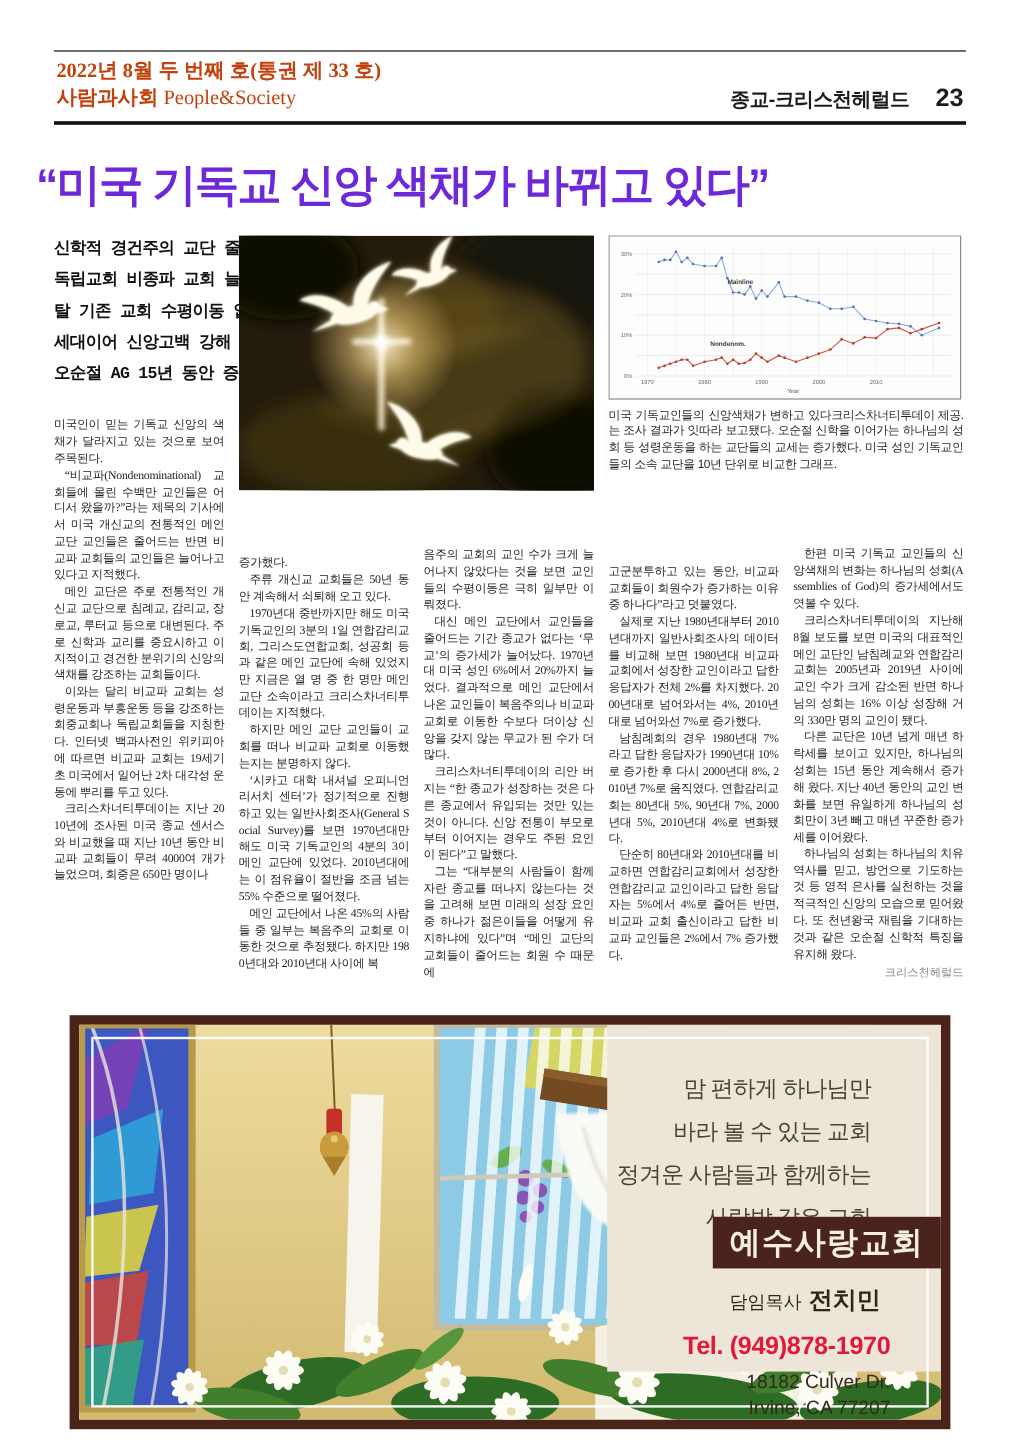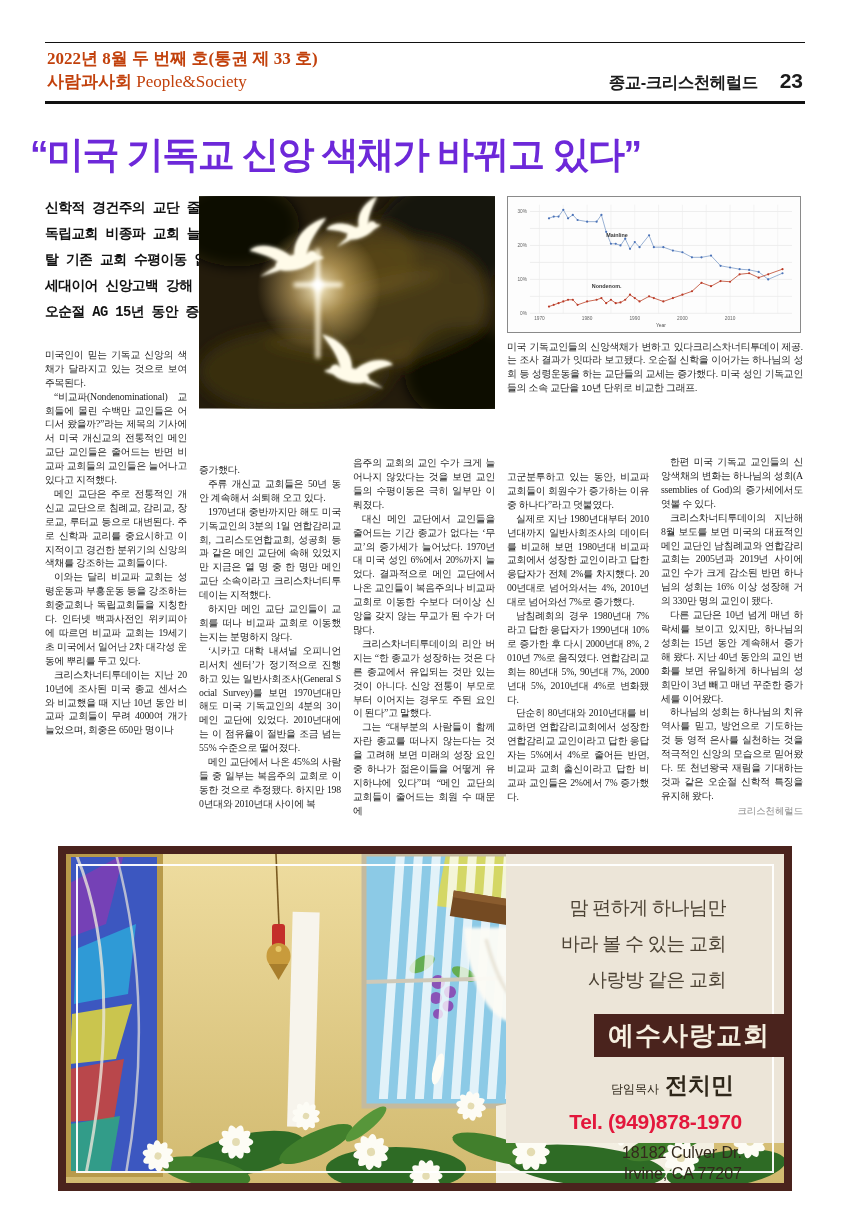--- a/index.html
+++ b/index.html
@@ -75,22 +75,22 @@
     position:absolute;top:36px;right:58px;z-index:2;text-align:right;
     font-size:19px;line-height:36px;color:#4c4234;letter-spacing:-0.5px;
     font-family:"Liberation Serif",serif;
   }
   .ad-banner{
     position:absolute;top:160px;right:0px;width:190px;height:43px;z-index:4;
     background:#4a231d;color:#f6efe0;display:flex;align-items:center;justify-content:center;
     font-family:"Liberation Sans",sans-serif;font-weight:bold;font-size:26px;letter-spacing:1px;
   }
   .ad-pastor{position:absolute;top:216px;right:50px;z-index:4;color:#2e2619;font-family:"Liberation Sans",sans-serif;}
-  .ad-pastor .plabel{font-size:12px;margin-right:6px;}
-  .ad-pastor .pname{font-size:23px;font-weight:bold;}
+  .ad-pastor .plabel{font-size:15px;margin-right:6px;}
+  .ad-pastor .pname{font-size:20px;font-weight:bold;}
   .ad-phone{
     position:absolute;top:256px;right:42px;z-index:4;color:#e3173c;
     font-family:"Liberation Sans",sans-serif;font-weight:bold;font-size:21px;letter-spacing:-0.3px;
   }
   .ad-addr{position:absolute;right:42px;z-index:4;color:#33291c;font-family:"Liberation Sans",sans-serif;font-size:16px;line-height:21px;text-align:right;}
   .ad-addr1{top:288px;} .ad-addr2{top:309px;}
 </style>
 </head>
 <body>
 
@@ -475,20 +475,21 @@
     </g>
 
     <rect x="440" y="0" width="278" height="289" fill="#ece5d8"></rect>
   </svg>
 
   <div class="ad-frame"></div>
 
   <div class="ad-slogan" id="ad-slogan">
       <div>맘 편하게 하나님만</div>
       <div>바라 볼 수 있는 교회</div>
+      <div>정겨운 사람들과 함께하는</div>
       <div>사랑방 같은 교회</div>
     </div>
 
   <div class="ad-banner">
     <span>예수사랑교회</span>
   </div>
 
   <div class="ad-pastor">
     <span class="plabel">담임목사</span><span class="pname">전치민</span>
   </div>

